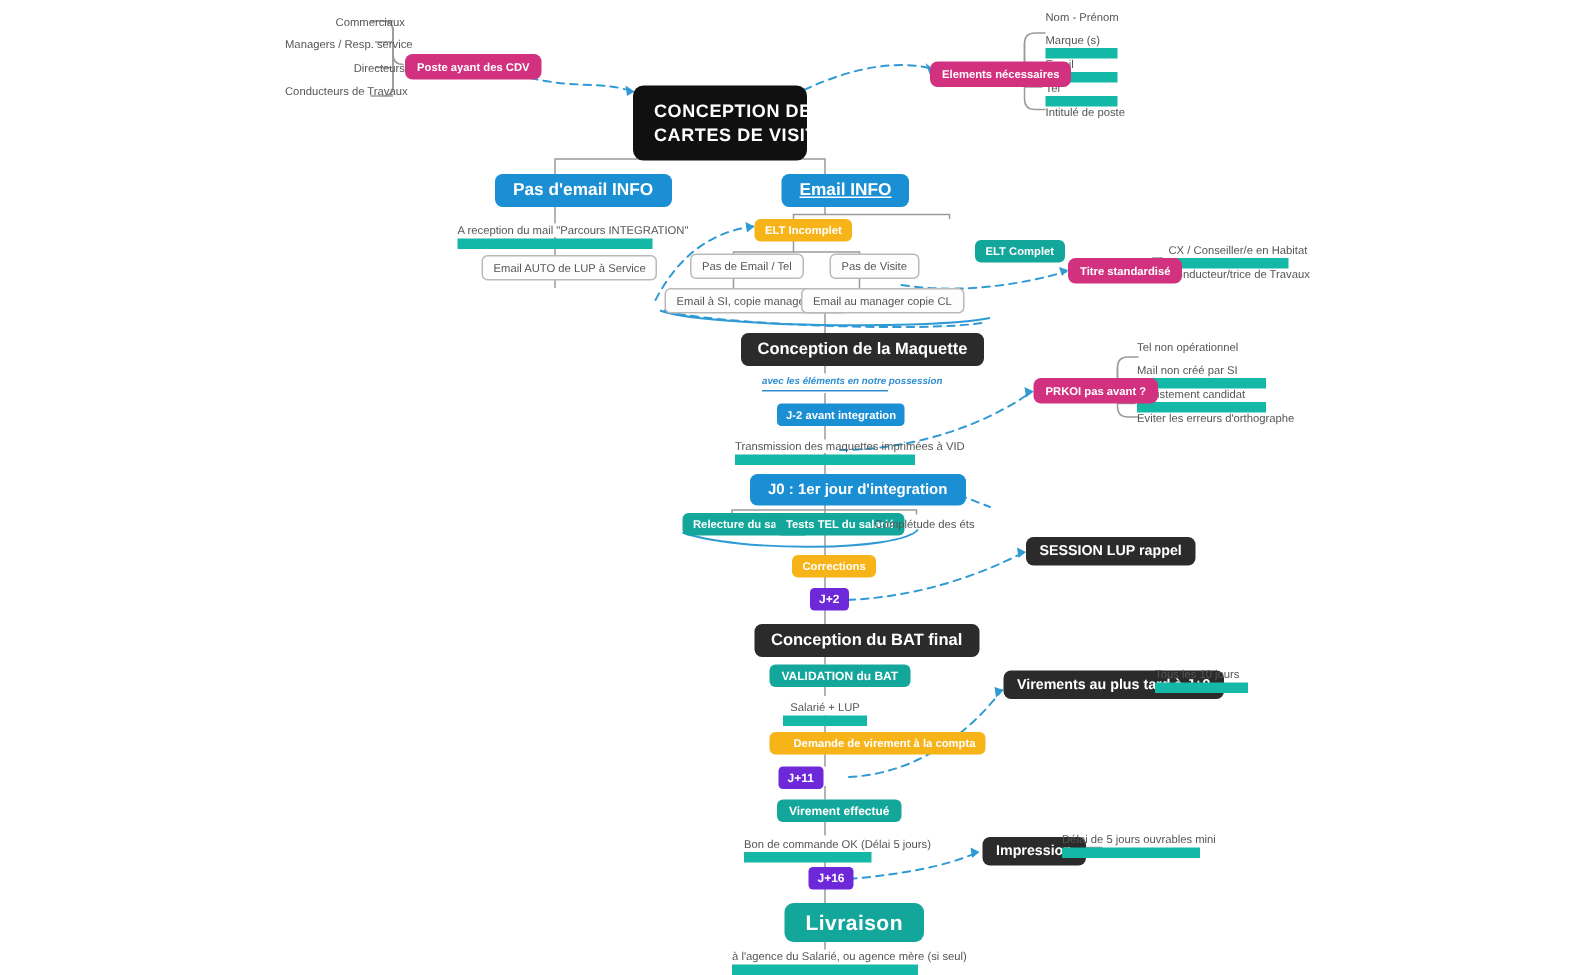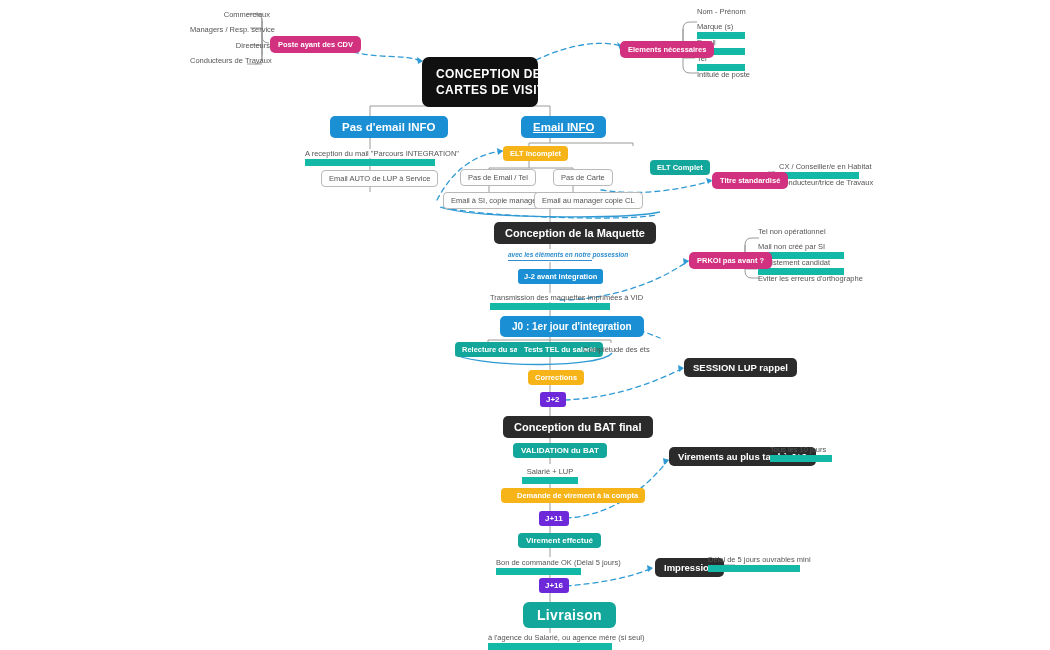--- a/index.html
+++ b/index.html
@@ -191,21 +191,21 @@
 
   <div class="node blue" style="left:330px;top:116px;">Pas d'email INFO</div>
   <div class="node plain center" style="left:305px;top:148px;width:130px;">A reception du mail "Parcours INTEGRATION"</div>
   <div class="node outline" style="left:321px;top:170px;">Email AUTO de LUP à Service</div>
 
   <div class="node blue" style="left:521px;top:116px;text-decoration:underline;">Email INFO</div>
   <div class="node orange" style="left:503px;top:146px;">ELT Incomplet</div>
   <div class="node teal" style="left:612px;top:160px;margin-left:38px;">ELT Complet</div>
 
   <div class="node outline" style="left:460px;top:169px;">Pas de Email / Tel</div>
-  <div class="node outline" style="left:553px;top:169px;">Pas de Carte</div>
+  <div class="node outline" style="left:553px;top:169px;">Pas de Visite</div>
   <div class="node outline" style="left:443px;top:192px;">Email à SI, copie manager + CL</div>
   <div class="node outline" style="left:534px;top:192px;">Email au manager copie CL</div>
 
   <div class="node plain" style="left:779px;top:161px;width:80px;">CX / Conseiller/e en Habitat</div>
   <div class="node plain nb" style="left:779px;top:177px;">Conducteur/trice de Travaux</div>
   <div class="node pink" style="left:712px;top:172px;">Titre standardisé</div>
 
   <div class="node dark big" style="left:494px;top:222px;">Conception de la Maquette</div>
   <div class="node italicblue center" style="left:508px;top:250px;width:84px;">avec les éléments en notre possession</div>
   <div class="node bluemid" style="left:518px;top:269px;">J-2 avant integration</div>
@@ -221,22 +221,22 @@
   <div class="node teal" style="left:455px;top:342px;">Relecture du salarié</div>
   <div class="node teal" style="left:517px;top:342px;">Tests TEL du salarié</div>
   <div class="node plain nb" style="left:583px;top:344px;">Complétude des éts</div>
   <div class="node orange" style="left:528px;top:370px;">Corrections</div>
   <div class="node bluesm" style="left:540px;top:392px;">J+2</div>
   <div class="node dark" style="left:684px;top:358px;">SESSION LUP rappel</div>
 
   <div class="node dark big" style="left:503px;top:416px;">Conception du BAT final</div>
   <div class="node teal mid" style="left:513px;top:443px;">VALIDATION du BAT</div>
   <div class="node plain center" style="left:522px;top:466px;width:56px;">Salarié + LUP</div>
-  <div class="node orange" style="left:501px;top:488px;padding-left:16px;">Demande de virement à la compta</div>
-  <div class="node bluesm" style="left:539px;top:511px;">J+11</div>
+  <div class="node orange" style="left:513px;top:488px;padding-left:16px;">Demande de virement à la compta</div>
+  <div class="node bluesm" style="left:519px;top:511px;">J+11</div>
   <div class="node teal mid" style="left:518px;top:533px;">Virement effectué</div>
 
   <div class="node dark" style="left:669px;top:447px;">Virements au plus tard à J+9</div>
   <div class="node plain" style="left:770px;top:444px;width:62px;">Tous les 10 jours</div>
 
   <div class="node plain center" style="left:496px;top:557px;width:85px;">Bon de commande OK (Délai 5 jours)</div>
   <div class="node bluesm" style="left:539px;top:578px;">J+16</div>
   <div class="node teal big" style="left:523px;top:602px;">Livraison</div>
   <div class="node plain center" style="left:488px;top:632px;width:124px;">à l'agence du Salarié, ou agence mère (si seul)</div>
 

